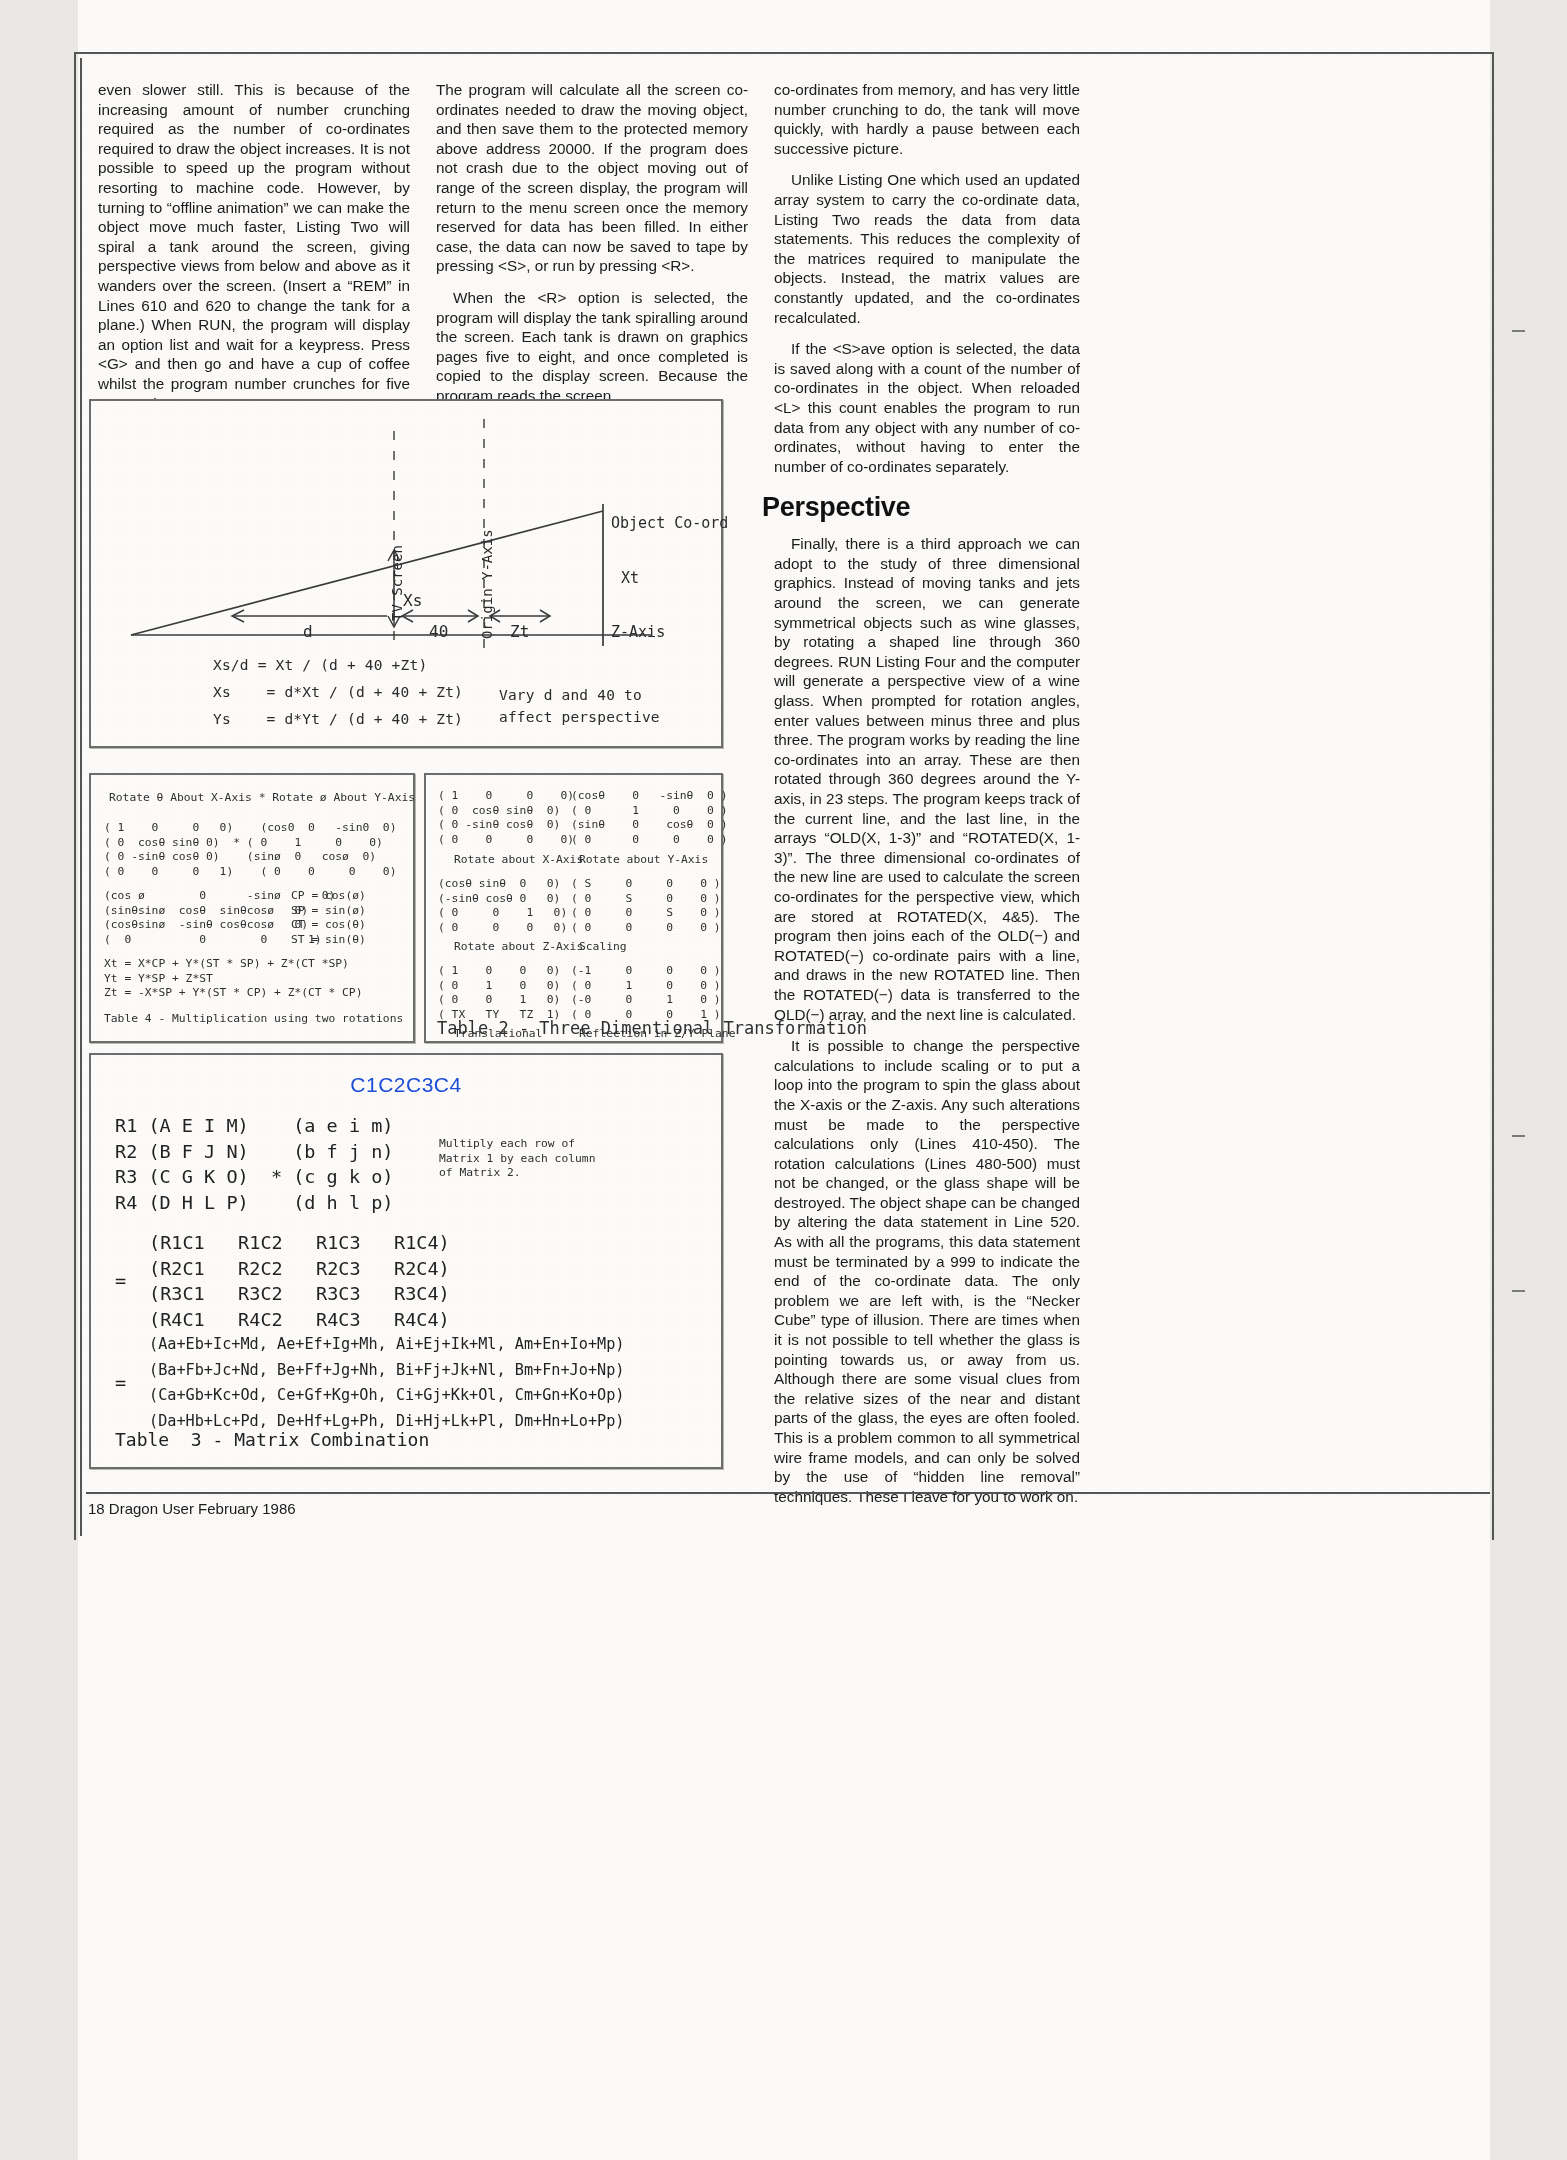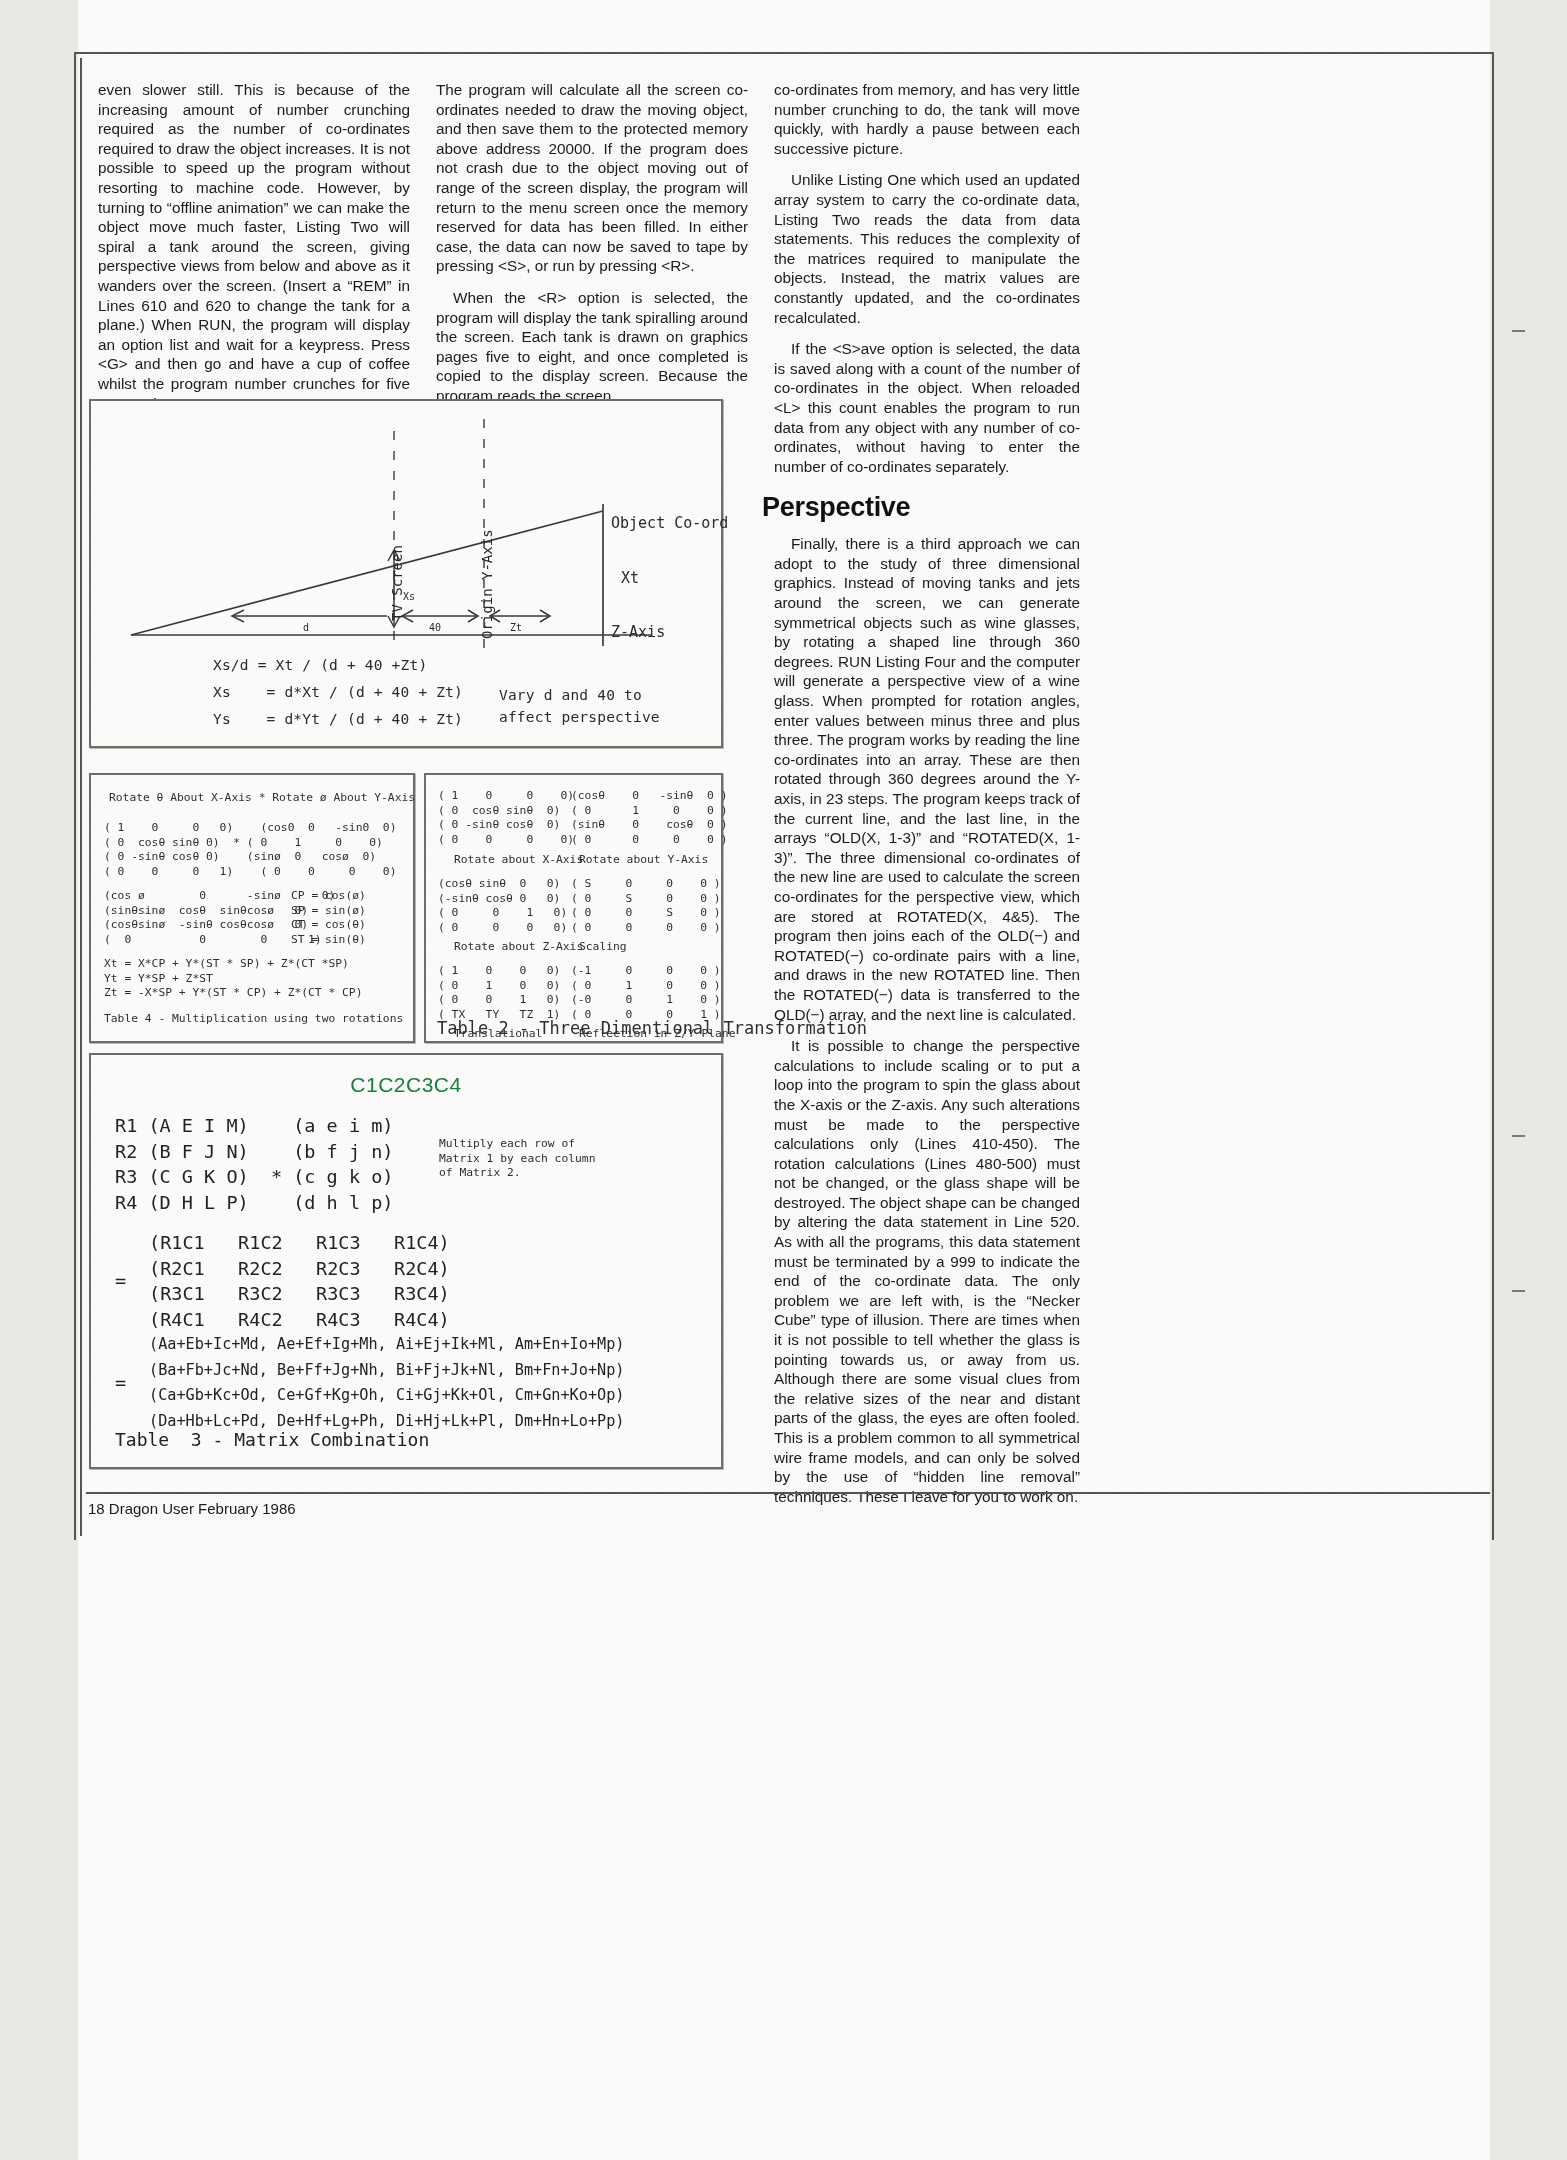--- a/index.html
+++ b/index.html
@@ -54,42 +54,42 @@
     position:absolute;font-family:"DejaVu Sans Mono","Liberation Mono",monospace;
     font-size:14.5px;color:#2a2a2a;white-space:pre;letter-spacing:.2px;
   }
   .vlabel{
     position:absolute;font-family:"DejaVu Sans Mono","Liberation Mono",monospace;
     font-size:14px;color:#2a2a2a;white-space:nowrap;
     transform-origin:0 0;transform:rotate(-90deg);
   }
   .hlabel{
     position:absolute;font-family:"DejaVu Sans Mono","Liberation Mono",monospace;
-    font-size:10px;color:#2a2a2a;white-space:nowrap;
+    font-size:16px;color:#2a2a2a;white-space:nowrap;
   }
 
   
   .tbox{
     position:absolute;border:2px solid #6d6d6d;background:#fcfbf9;
     box-shadow:1px 1px 0 #b9b7b2;
   }
   .tbox pre{
     margin:0;font-family:"DejaVu Sans Mono","Liberation Mono",monospace;
     font-size:11.3px;line-height:14.6px;color:#2f2f2f;white-space:pre;
   }
   #tbl4{left:89px;top:773px;width:322px;height:266px;}
   #tbl2{left:424px;top:773px;width:295px;height:266px;}
   #tbl3{left:89px;top:1053px;width:630px;height:412px;}
   #tbl3 .big{
     font-family:"DejaVu Sans Mono","Liberation Mono",monospace;
     font-size:18.5px;line-height:25.5px;color:#222;white-space:pre;margin:0;
   }
   #tbl3 .title{
     text-align:center;font-size:21px;letter-spacing:.5px;
-    font-family:"Liberation Sans",sans-serif;color:#15803d;
+    font-family:"Liberation Sans",sans-serif;color:#1d4ed8;
   }
   .note{
     font-family:"DejaVu Sans Mono","Liberation Mono",monospace;
     font-size:17px;line-height:25px;color:#222;white-space:pre;
   }
 
   
   #footline{position:absolute;left:86px;top:1492px;width:1404px;height:2px;background:#555;}
   #footer{
     position:absolute;left:88px;top:1500px;

